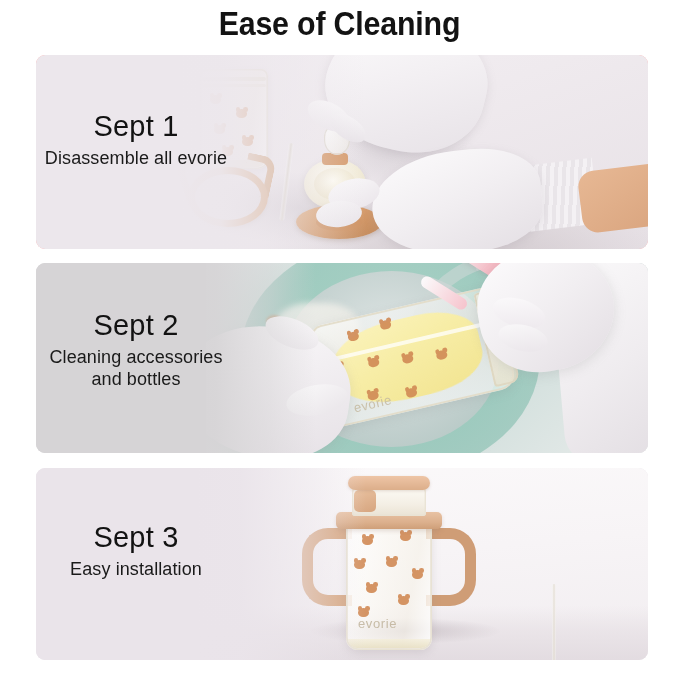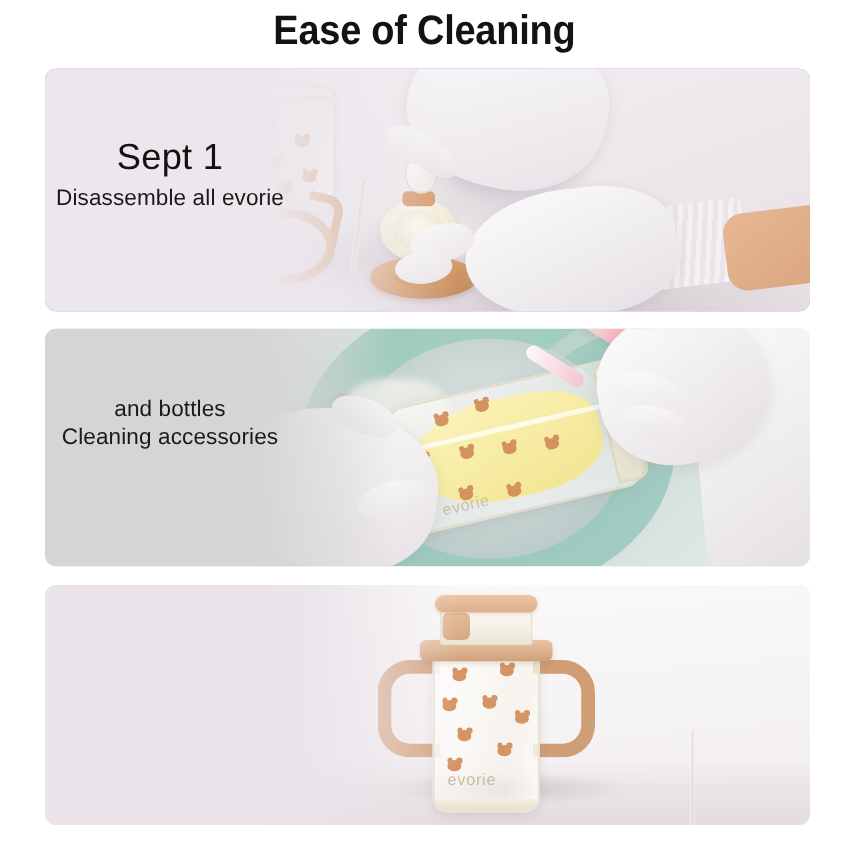--- a/index.html
+++ b/index.html
@@ -19,21 +19,21 @@
     letter-spacing:-0.2px;
     transform:scaleX(.92);transform-origin:center top;
     white-space:nowrap;
   }
 
   
   .panel{
     position:absolute;left:36px;width:612px;
     border-radius:9px;overflow:hidden;
   }
-  #panel-1{top:55px;height:194px;background:#8b5cf6;}
+  #panel-1{top:55px;height:194px;background:#fca5a5;}
   #panel-2{top:263px;height:190px;background:#d6d4d6;}
   #panel-3{top:468px;height:192px;background:#eae4ea;}
 
   .photo{position:absolute;top:0;right:0;bottom:0;overflow:hidden;}
   .panel-text{
     position:absolute;z-index:6;left:0;width:200px;
     text-align:center;color:#151515;
   }
   .step-title{font-size:29px;line-height:1.05;font-weight:400;color:#121212;letter-spacing:.2px;}
   .step-desc{font-size:18px;line-height:1.22;font-weight:400;color:#1a1a1a;margin-top:7px;letter-spacing:.1px;}
@@ -274,23 +274,24 @@
       <div class="p2-fing-r1"></div>
       <div class="p2-fing-r2"></div>
       <div class="p2-hand-l"></div>
       <div class="p2-fing-l1"></div>
       <div class="p2-fing-l2"></div>
     </div>
 
     <div class="fade"></div>
 
     <div class="panel-text">
+      <div class="step-title">Sept 2</div>
       <div class="step-desc">
+        <div>Cleaning accessories</div>
         <div>and bottles</div>
-        <div>Cleaning accessories</div>
       </div>
     </div>
   </div>
 
   <div class="panel" id="panel-3">
     <div class="photo" id="photo-3" style="left:150px;">
       <div class="p3-surface"></div>
       <div class="p3-shadow"></div>
 
       <div class="p3-handle-l"></div>
@@ -311,15 +312,19 @@
 
       <div class="p3-brand">evorie</div>
       <div class="p3-collar"></div>
       <div class="p3-cap"></div>
       <div class="p3-latch"></div>
       <div class="p3-lidtop"></div>
     </div>
 
     <div class="fade"></div>
 
+    <div class="panel-text">
+      <div class="step-title">Sept 3</div>
+      <div class="step-desc">Easy installation</div>
+    </div>
   </div>
 
 </div>
 
 </body></html>

